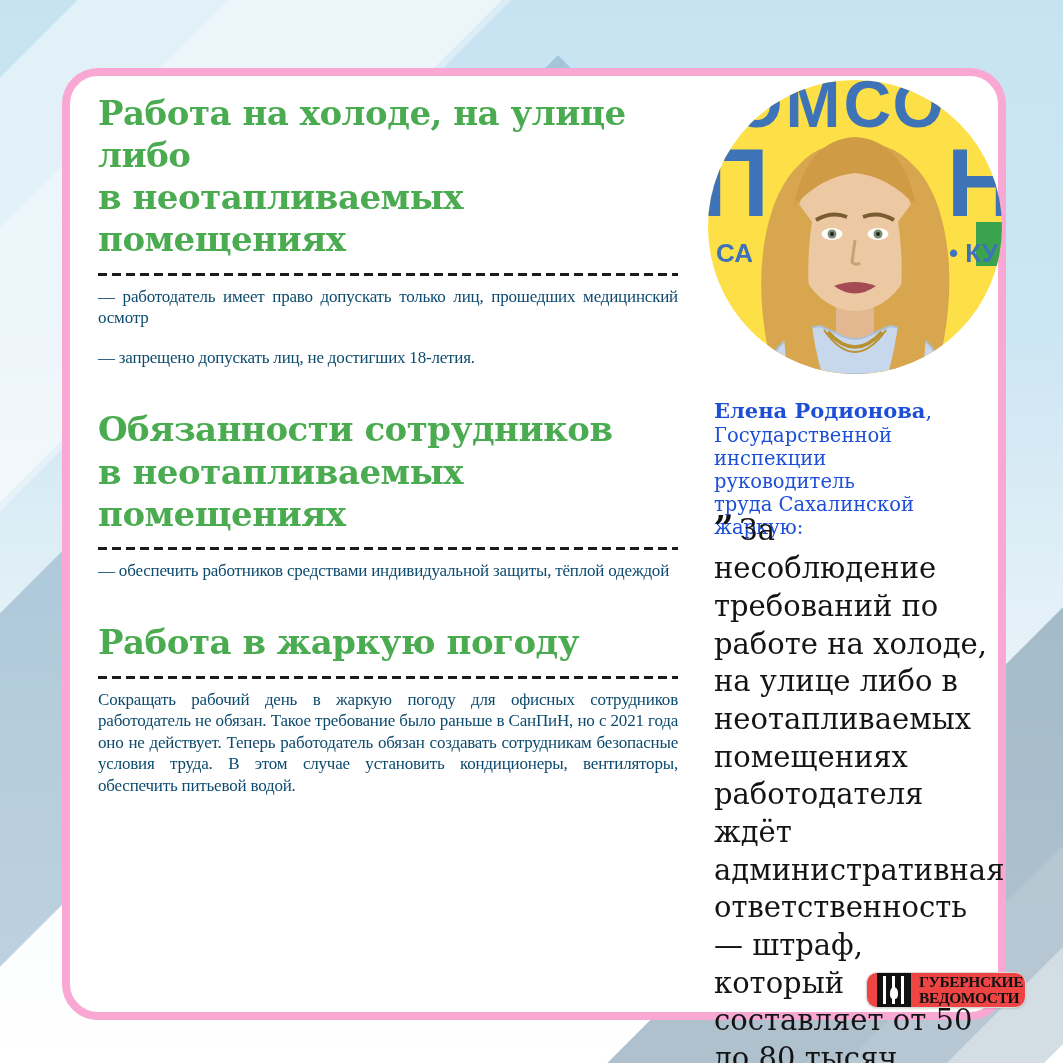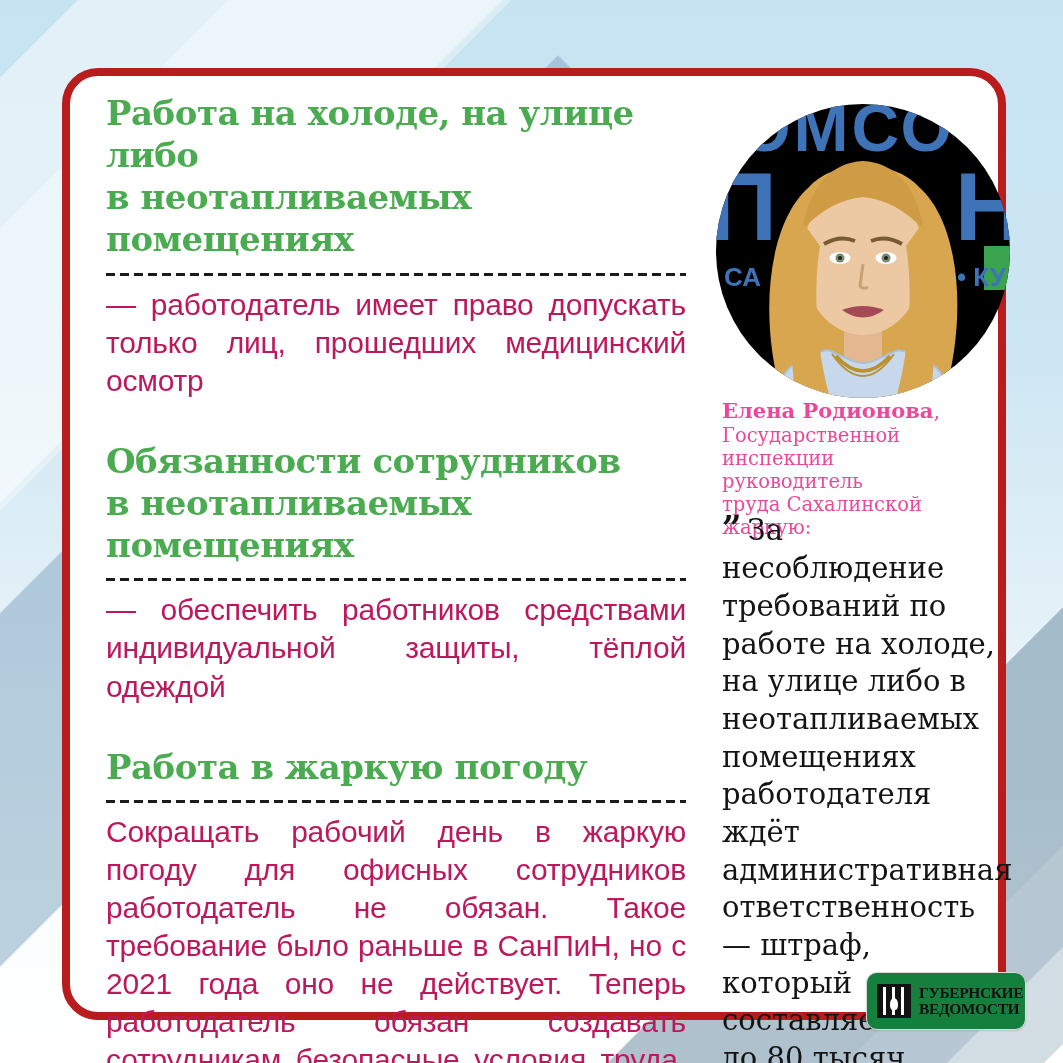--- a/index.html
+++ b/index.html
@@ -10,65 +10,65 @@
   
   .stripe{position:absolute;z-index:0;}
   .st1{left:-60px;top:-700px;width:300px;height:1800px;background:rgba(255,255,255,.48);transform:rotate(45deg);}
   .st2{left:150px;top:-780px;width:200px;height:1800px;background:rgba(255,255,255,.34);transform:rotate(45deg);}
   .st3{left:-115px;top:-120px;width:250px;height:1800px;background:rgba(134,172,196,.55);transform:rotate(45deg);}
   .st4{left:660px;top:160px;width:240px;height:1800px;background:rgba(124,155,174,.62);transform:rotate(45deg);}
   .st5{left:888px;top:150px;width:140px;height:1800px;background:rgba(188,203,213,.65);transform:rotate(45deg);}
 
   
   .card{position:absolute;z-index:2;left:62px;top:68px;width:944px;height:952px;
-        box-sizing:border-box;background:#ffffff;border:8px solid #b91c1c;border-radius:36px;padding-left:8px;}
+        box-sizing:border-box;background:#ffffff;border:8px solid #f9a8d4;border-radius:36px;}
   .card-inner{position:relative;width:100%;height:100%;}
 
   
   .col-left{position:absolute;left:28px;top:16px;width:580px;}
   .sec{margin-bottom:40px;}
   .h{font-family:"DejaVu Serif",serif;font-weight:bold;font-size:34px;line-height:1.24;
      color:#4aab50;margin:0 0 12px;letter-spacing:-0.5px;}
   .hl{display:block;}
   .dash{height:3px;margin:0 0 10px;
         background:repeating-linear-gradient(90deg,#1b1b1b 0 9px,transparent 9px 14px);}
-  .p{font-family:Liberation Sans, sans-serif;font-size:30px;line-height:1.27;color:#be185d;
+  .p{font-family:Liberation Serif, serif;font-size:17px;line-height:1.27;color:#0c4a6e;
      margin:0 0 18px;text-align:justify;letter-spacing:-0.2px;}
   .p:last-child{margin-bottom:0;}
 
   
-  .photo{position:absolute;left:638px;top:28px;width:294px;height:294px;border-radius:50%;
-         overflow:hidden;background:#000000;}
+  .photo{position:absolute;left:638px;top:4px;width:294px;height:294px;border-radius:50%;
+         overflow:hidden;background:#fde047;}
   .kp-top{position:absolute;left:-20px;top:-14px;width:340px;
           font-family:"Liberation Sans",sans-serif;font-weight:bold;font-size:66px;
           letter-spacing:3px;color:#3e73b8;}
   .kp-big{position:absolute;font-family:"Liberation Sans",sans-serif;font-weight:bold;
           font-size:96px;color:#3e73b8;top:48px;}
   .kp-big.left{left:-8px;} .kp-big.right{right:-14px;}
   .kp-green{position:absolute;right:0;top:142px;width:26px;height:44px;background:#3aa34d;}
   .kp-band{position:absolute;top:158px;font-family:"Liberation Sans",sans-serif;
            font-weight:bold;font-size:26px;color:#3e73b8;}
   .kp-band.left{left:8px;} .kp-band.right{right:4px;margin-left:48px;}
   .photo svg{position:absolute;left:0;top:0;}
 
   
-  .expert{position:absolute;left:644px;top:322px;width:286px;color:#ec4899;}
+  .expert{position:absolute;left:644px;top:322px;width:286px;color:#1d4ed8;}
   .ename{font-family:"DejaVu Serif",serif;font-weight:bold;font-size:21px;line-height:1.2;}
   .ename .comma{font-weight:normal;}
   .etitle{font-family:"DejaVu Serif",serif;font-size:19.5px;line-height:1.18;}
   .etitle span{display:block;}
 
   
   .quote{position:absolute;left:644px;top:430px;width:282px;
          font-family:"DejaVu Serif",serif;font-size:29px;line-height:1.3;color:#141414;}
   .qmark{font-weight:bold;font-size:34px;margin-right:8px;letter-spacing:-2px;}
 
   
-  .logo{position:absolute;z-index:4;left:866px;top:972px;width:160px;height:58px;
-        background:#15803d;border:1px solid #d9d9d9;border-radius:11px;
+  .logo{position:absolute;z-index:4;left:866px;top:972px;width:160px;height:36px;
+        background:#ef4444;border:1px solid #d9d9d9;border-radius:11px;
         display:flex;align-items:center;gap:8px;padding:0 10px;box-sizing:border-box;
         box-shadow:0 1px 2px rgba(0,0,0,.12);}
   .logo-icon{width:34px;height:34px;background:#111;position:relative;flex:0 0 auto;}
   .logo-icon i{position:absolute;top:3px;bottom:3px;width:3px;background:#fff;}
   .logo-icon i:nth-child(1){left:6px;} .logo-icon i:nth-child(2){left:15px;} .logo-icon i:nth-child(3){left:24px;}
   .logo-icon b{position:absolute;left:13px;top:14px;width:8px;height:12px;background:#fff;border-radius:50% 50% 40% 40%;}
   .logo-text{font-family:"Liberation Serif",serif;font-weight:bold;font-size:15.5px;
              line-height:1.02;color:#111;letter-spacing:-0.4px;}
   .logo-text span{display:block;}
 </style>
@@ -86,20 +86,21 @@
 
     <div class="col-left">
 
       <section class="sec">
         <h2 class="h">
           <span class="hl">Работа на холоде, на улице либо</span>
           <span class="hl">в неотапливаемых помещениях</span>
         </h2>
         <div class="dash"></div>
         <p class="p">— работодатель имеет право допускать только лиц, прошедших медицинский осмотр</p>
+        <p class="p">— запрещено допускать лиц, не достигших 18-летия.</p>
       </section>
 
       <section class="sec">
         <h2 class="h">
           <span class="hl">Обязанности сотрудников</span>
           <span class="hl">в неотапливаемых помещениях</span>
         </h2>
         <div class="dash"></div>
         <p class="p">— обеспечить работников средствами индивидуальной защиты, тёплой одеждой</p>
       </section>

